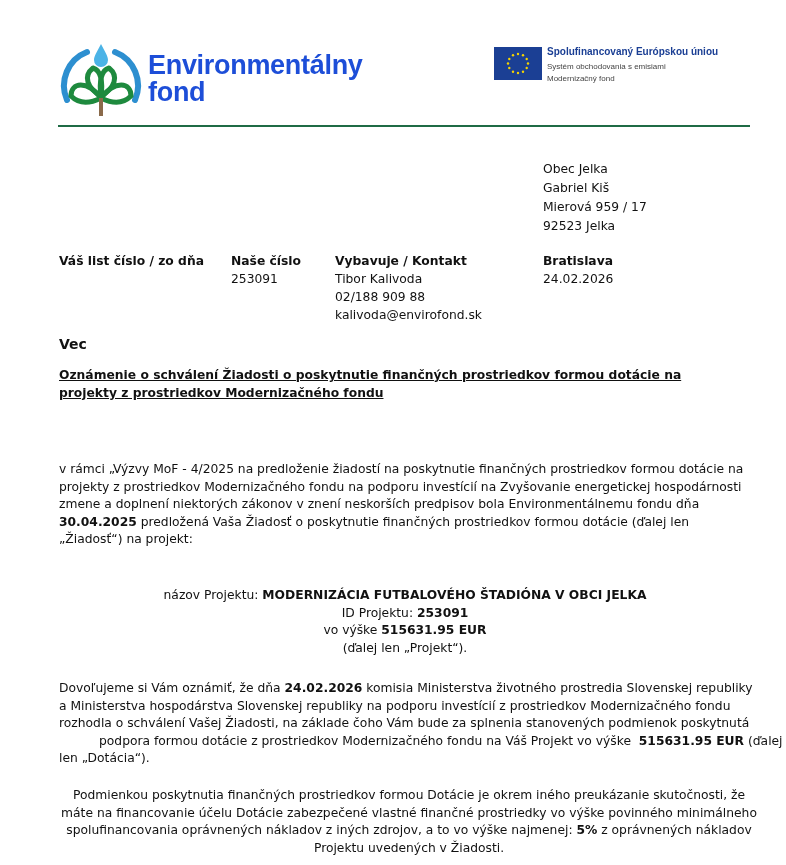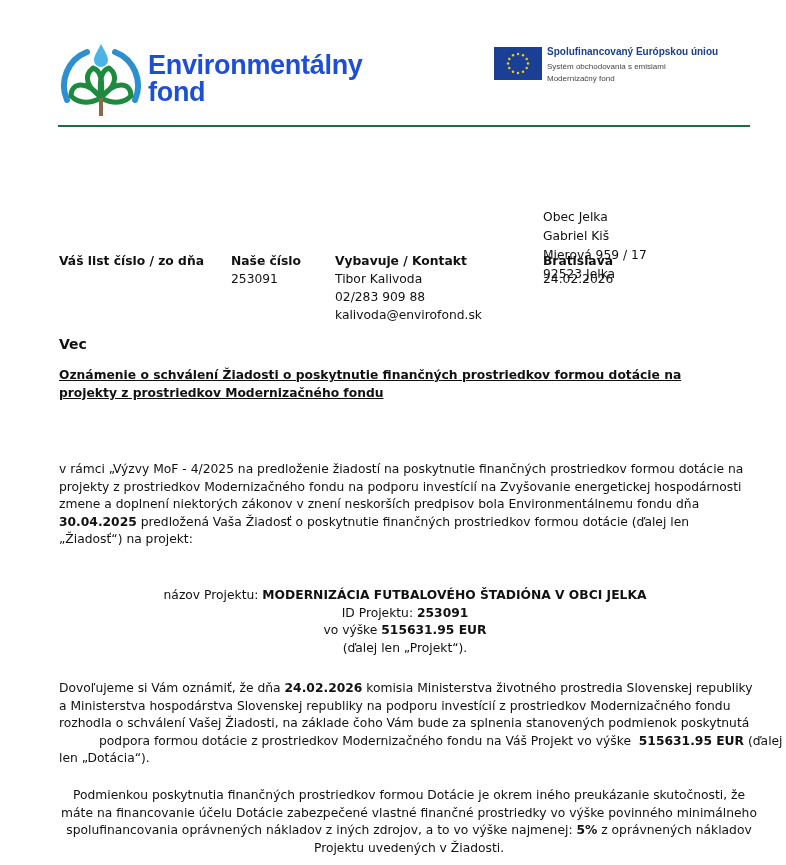--- a/index.html
+++ b/index.html
@@ -62,36 +62,36 @@
           <circle cx="19" cy="8.3" r="1.2"></circle>
       </g>
     </svg>
   </div>
   <div class="eu-title">Spolufinancovaný Európskou úniou</div>
   <div class="eu-sub" style="top:62px;">Systém obchodovania s emisiami</div>
   <div class="eu-sub" style="top:74px;">Modernizačný fond</div>
 
   <div class="header-line"></div>
 
-  <div class="abs t" style="left:543px;top:160px;line-height:19px;margin-top:48px;">
+  <div class="abs t" style="left:543px;top:160px;line-height:19px;">
     <div>Obec Jelka</div>
     <div>Gabriel Kiš</div>
     <div>Mierová 959 / 17</div>
     <div>92523 Jelka</div>
   </div>
 
   <div class="abs t b" style="left:59px;top:252px;">Váš list číslo / zo dňa</div>
   <div class="abs t" style="left:231px;top:252px;">
     <div class="b">Naše číslo</div>
     <div>253091</div>
   </div>
   <div class="abs t" style="left:335px;top:252px;">
     <div class="b">Vybavuje / Kontakt</div>
     <div>Tibor Kalivoda</div>
-    <div>02/283 909 88</div>
+    <div>02/188 909 88</div>
     <div>kalivoda@envirofond.sk</div>
   </div>
   <div class="abs t" style="left:543px;top:252px;">
     <div class="b">Bratislava</div>
     <div>24.02.2026</div>
   </div>
 
   <div class="abs b" style="left:59px;top:336px;font-size:14px;">Vec</div>
   <div class="para b" style="top:367px;">
     <span class="ln u">Oznámenie o schválení Žiadosti o poskytnutie finančných prostriedkov formou dotácie na </span>

